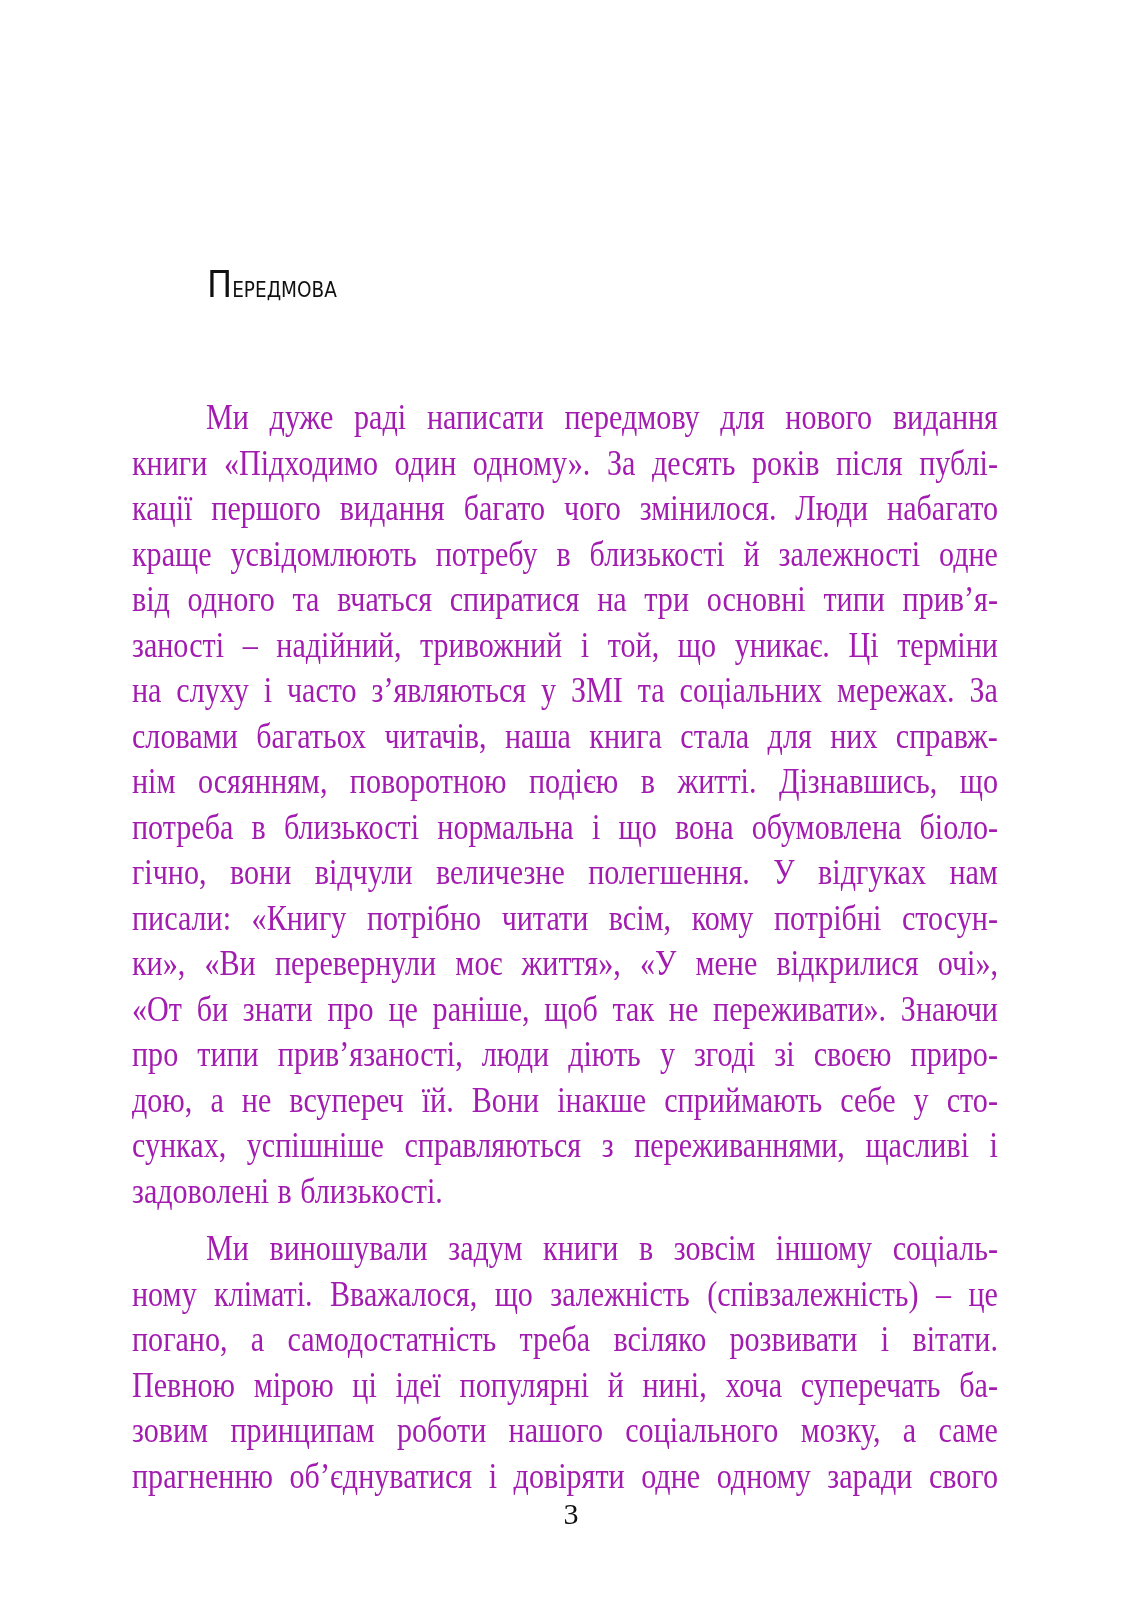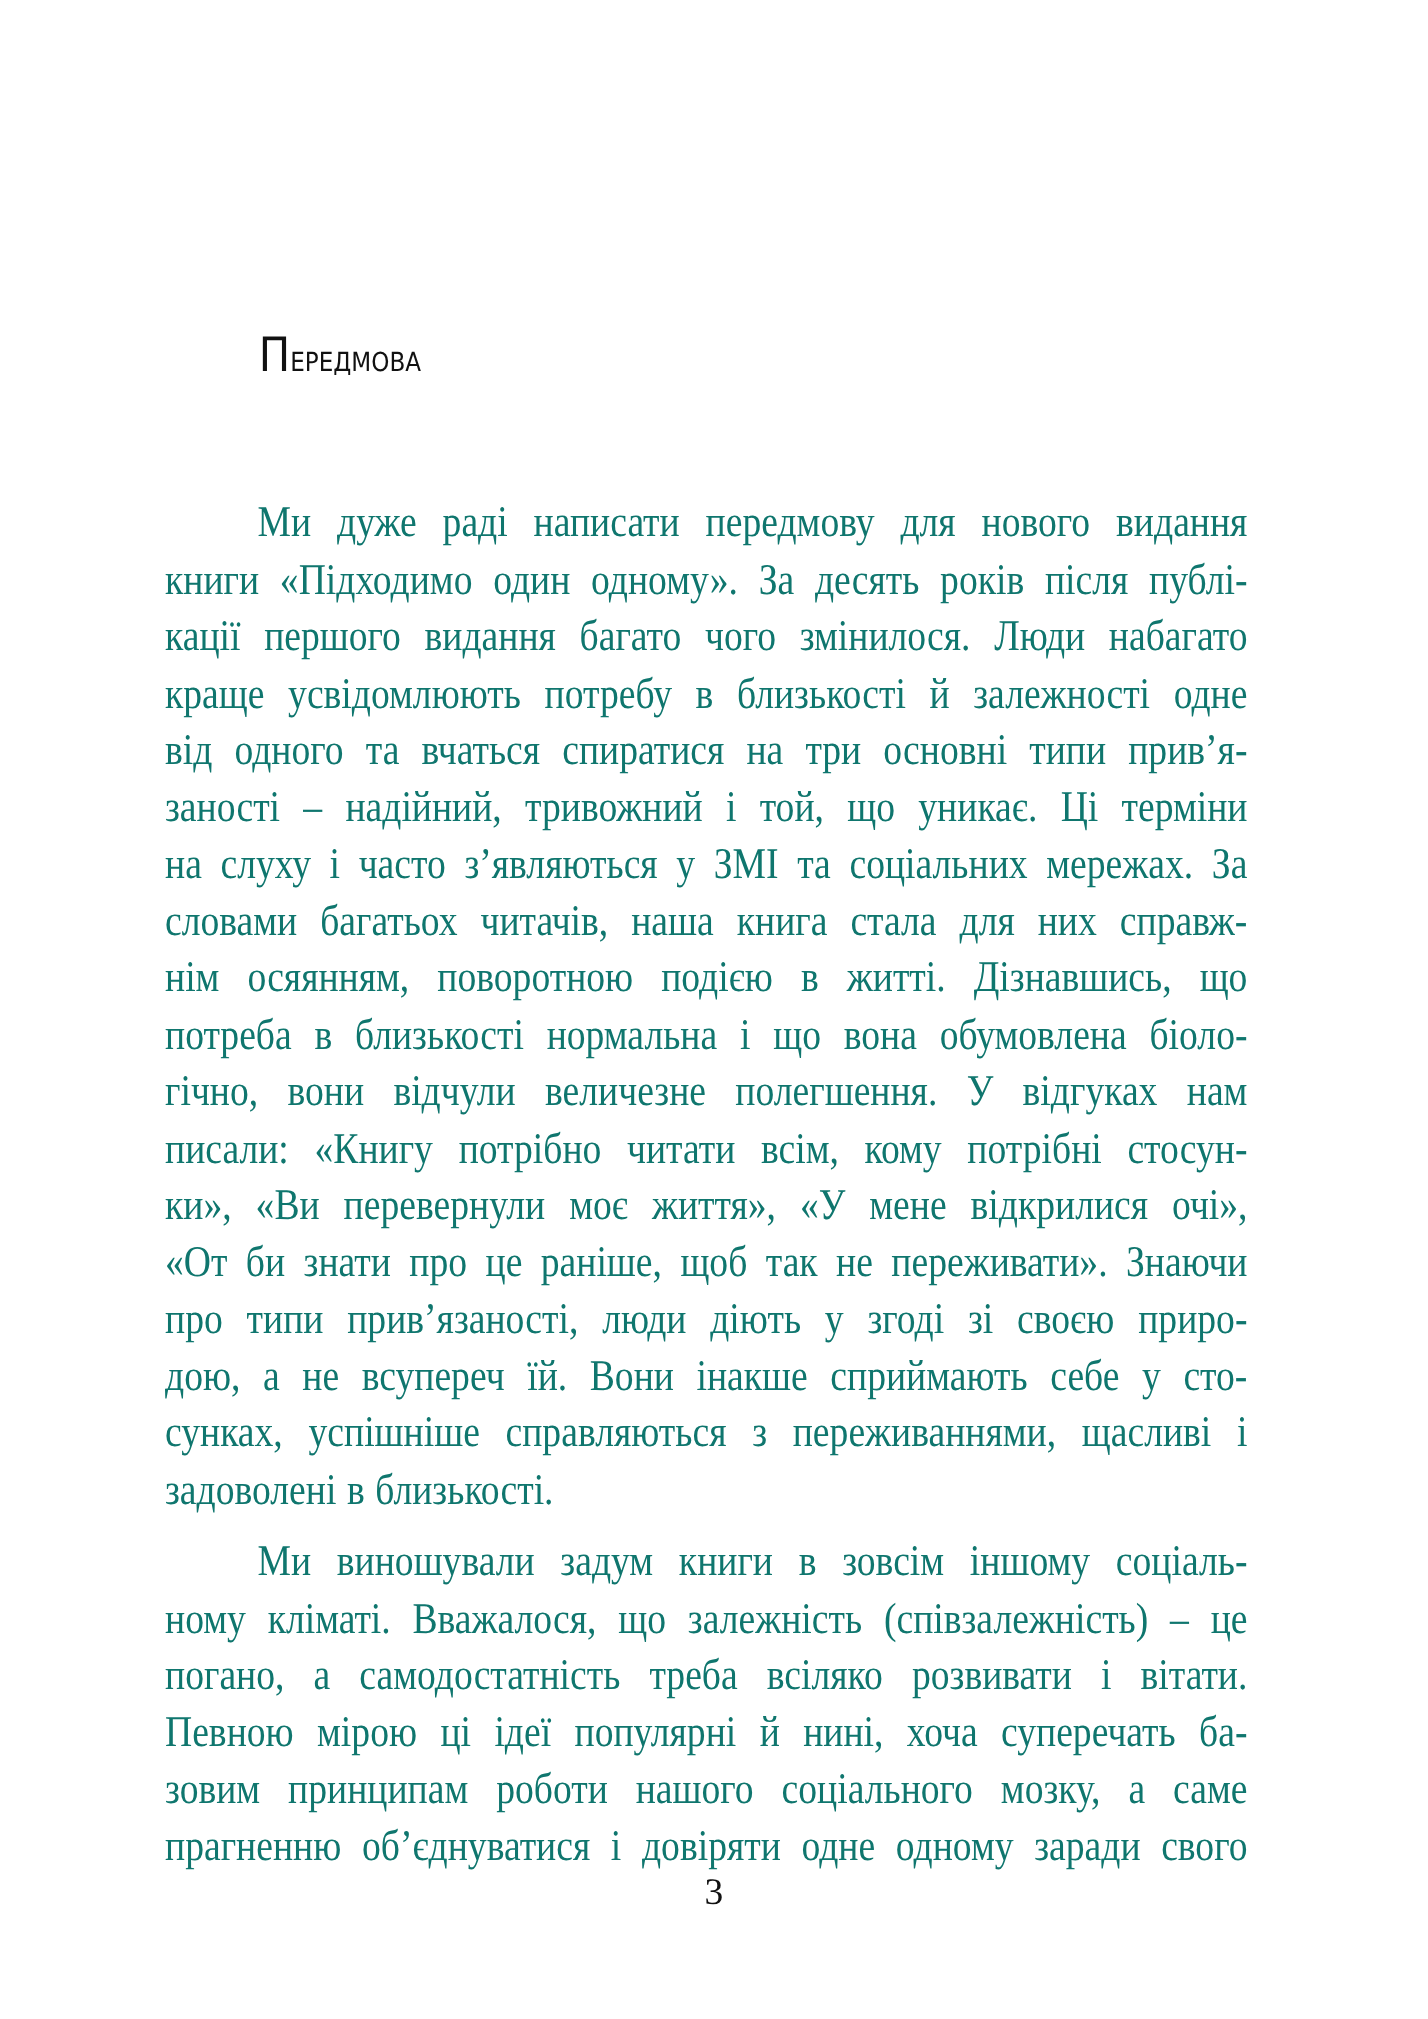--- a/index.html
+++ b/index.html
@@ -44,21 +44,21 @@
       text-transform: lowercase;
       font-variant: small-caps;
     }
     .text-block {
       position: absolute;
       left: 132px;
       top: 395px;
       width: 866px;
       font-family: "Liberation Serif", serif;
       font-size: 35px;
-      color: #0f766e;
+      color: #a21caf;
     }
     .line {
       height: 45.5px;
       line-height: 45.5px;
       white-space: nowrap;
       display: flex;
       justify-content: space-between;
       transform: scaleX(0.86);
       transform-origin: left center;
       width: calc(866px / 0.86);

